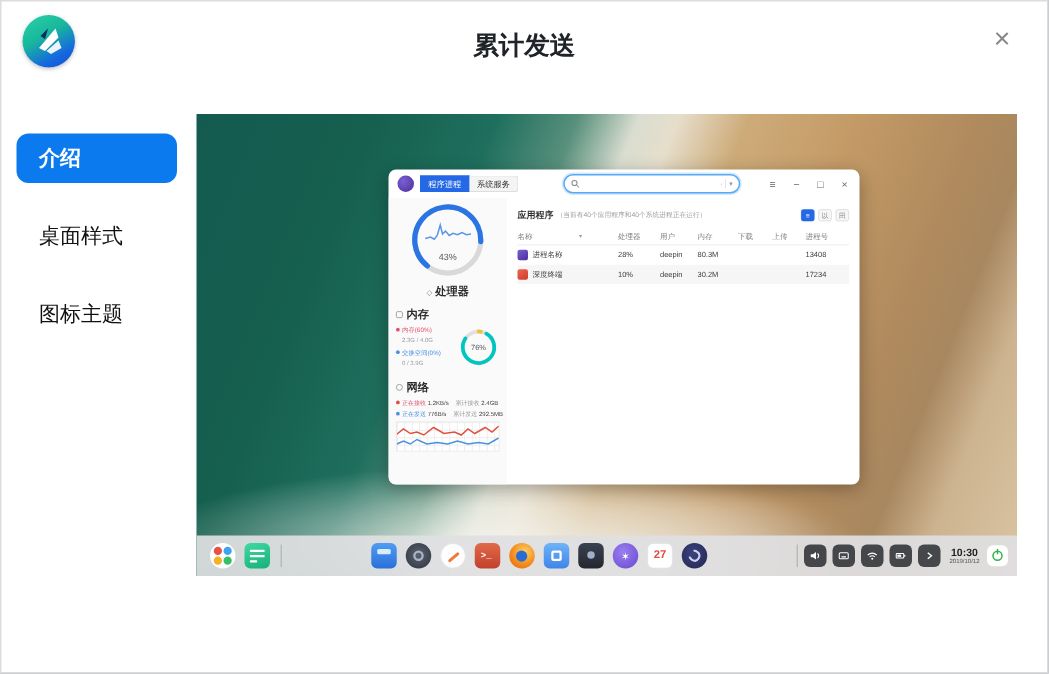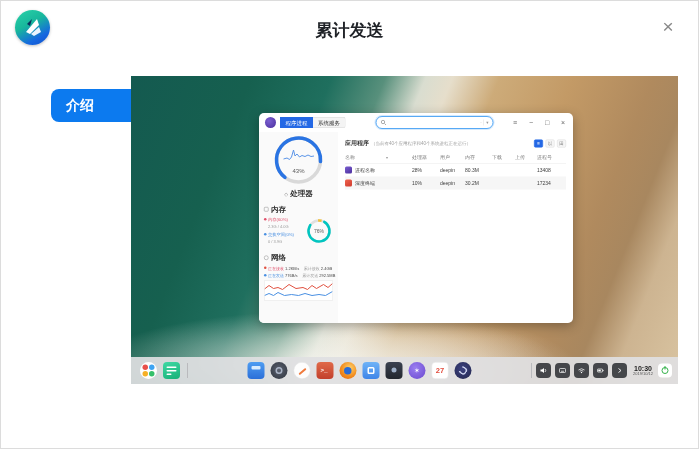--- a/index.html
+++ b/index.html
@@ -12,21 +12,21 @@
   .logo { position:absolute; left:14px; top:9px; width:35px; height:35px; border-radius:50%;
           background:linear-gradient(150deg,#2ad3a8 0%,#18b79c 40%,#1667e0 75%,#1250c8 100%);
           box-shadow:0 1px 3px rgba(0,0,0,.25); }
   .logo svg { position:absolute; inset:0; }
   .dlg-title { position:absolute; left:0; right:0; top:18px; text-align:center;
                font-size:17px; font-weight:bold; color:#202328; }
   .dlg-close { position:absolute; right:18px; top:14px; width:24px; height:24px;
                font-size:19px; line-height:24px; text-align:center; color:#888; cursor:pointer; }
 
   
-  .side { position:absolute; left:0; top:88px; width:104px;margin-left:40px; }
+  .side { position:absolute; left:0; top:88px; width:104px; }
   .side-item { width:107px; margin:0 0 19px 10px; height:33px; line-height:33px;
                padding-left:15px; font-size:14px; color:#111; border-radius:8px; cursor:pointer; }
   .side-item.active { background:#0c7aef; color:#fff; font-weight:bold; }
 
   
   .preview { position:absolute; left:130px; top:75px; width:547px; height:308px; overflow:hidden;
              background:
                radial-gradient(ellipse 60% 24% at 36% 93%, rgba(244,244,238,.85), rgba(244,244,238,0) 70%),
                radial-gradient(ellipse 40% 30% at 55% 99%, rgba(240,238,230,.7), rgba(240,238,230,0) 70%),
                linear-gradient(112deg,#145a50 0%,#16604f 18%,#1f6f5e 30%,#58907c 38%,#d9ddd0 44%,
@@ -151,20 +151,22 @@
       <polygon points="11,22 22,9 24,15 15,24" fill="#ffffff"></polygon>
       <polygon points="16,24 24,17 26,22 19,26" fill="#eaf4ff"></polygon>
       <polygon points="12,14 17,9 15,16" fill="#0b2e5e"></polygon>
     </svg>
   </div>
   <div class="dlg-title">累计发送</div>
   <div class="dlg-close">×</div>
 
   <div class="side">
     <div class="side-item active">介绍</div>
+    <div class="side-item">桌面样式</div>
+    <div class="side-item">图标主题</div>
   </div>
 
   <div class="preview">
 
     <div class="monitor">
       <div class="m-titlebar">
         <div class="m-appicon"></div>
         <div class="m-tab active">程序进程</div>
         <div class="m-tab">系统服务</div>
         <div class="m-search">

